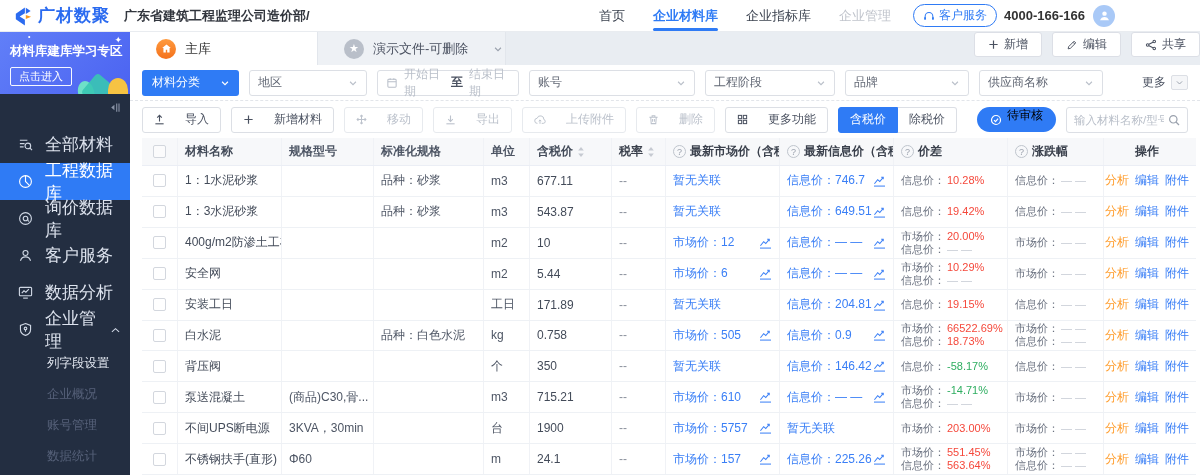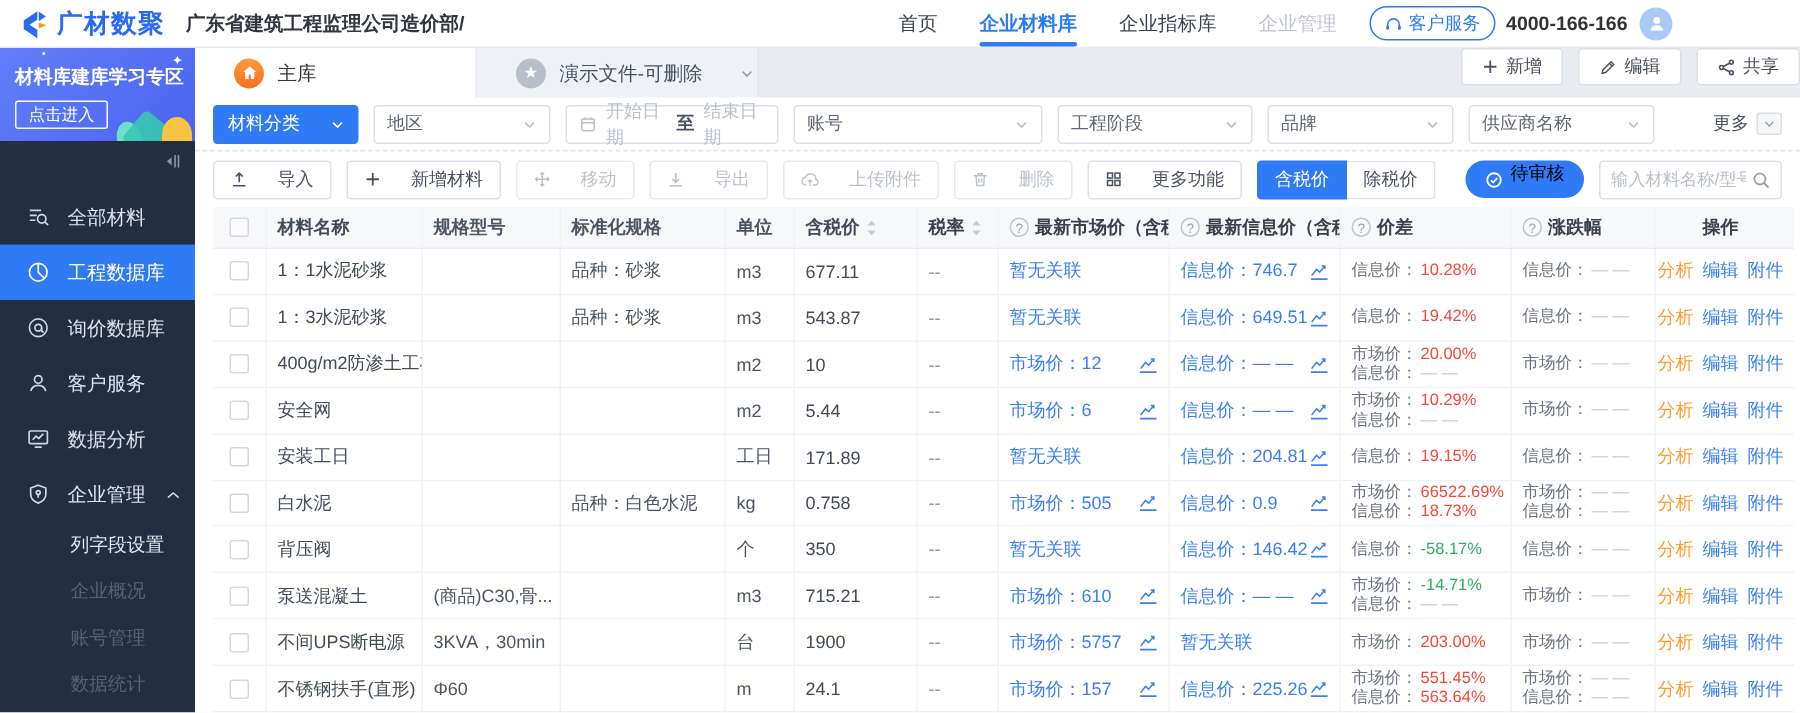--- a/index.html
+++ b/index.html
@@ -28,21 +28,21 @@
   .banner{height:62px;background:linear-gradient(135deg,#617ff8,#4b63f1);position:relative;padding:11px 0 0 10px;overflow:hidden;cursor:pointer}
   .banner-title{color:#fff;font-size:12.5px;font-weight:bold;position:relative;z-index:2}
   .banner-btn{margin-top:7px;display:inline-block;border:1px solid rgba(255,255,255,.95);color:#fff;font-size:11px;padding:1px 8px;border-radius:2px;position:relative;z-index:2;background:transparent}
   .deco-teal{position:absolute;width:26px;height:26px;background:#39c6b2;border-radius:4px;transform:rotate(40deg);right:18px;bottom:-10px;opacity:.9}
   .deco-yellow{position:absolute;width:20px;height:24px;background:#f6c343;border-radius:50% 50% 4px 4px;right:2px;bottom:-8px}
   .deco-leaf{position:absolute;width:16px;height:22px;background:#6ee0c8;border-radius:50% 50% 2px 2px;right:36px;bottom:-9px;transform:rotate(-12deg)}
   .spark{position:absolute;color:#fff;font-size:9px;top:3px}
   .spark.s1{right:8px}.spark.s2{left:28px;top:1px;font-size:7px}
   .collapse-row{height:27px;display:flex;align-items:center;justify-content:flex-end;padding-right:10px;color:#8a93a6;cursor:pointer}
   .menu{flex:1;padding-top:5px}
-  .menu-item{height:37px;display:flex;align-items:center;padding:0 10px 0 18px;gap:12px;font-size:13px;color:#dde3ee;cursor:pointer}
+  .menu-item{height:37px;display:flex;align-items:center;padding:0 10px 0 18px;gap:12px;font-size:17px;color:#dde3ee;cursor:pointer}
   .menu-item.active{background:#2f7bf5;color:#fff}
   .menu-item .mi-label{flex:1}
   .menu-item .ic{color:#cfd7e4}
   .menu-item.active .ic{color:#fff}
   .submenu-item{height:31px;display:flex;align-items:center;padding-left:47px;font-size:12.5px;color:#e2e7f0;cursor:pointer}
   .submenu-item.disabled{color:#566179}
 
   .main{flex:1;display:flex;flex-direction:column;background:#e9edf2;min-width:0}
 
   

